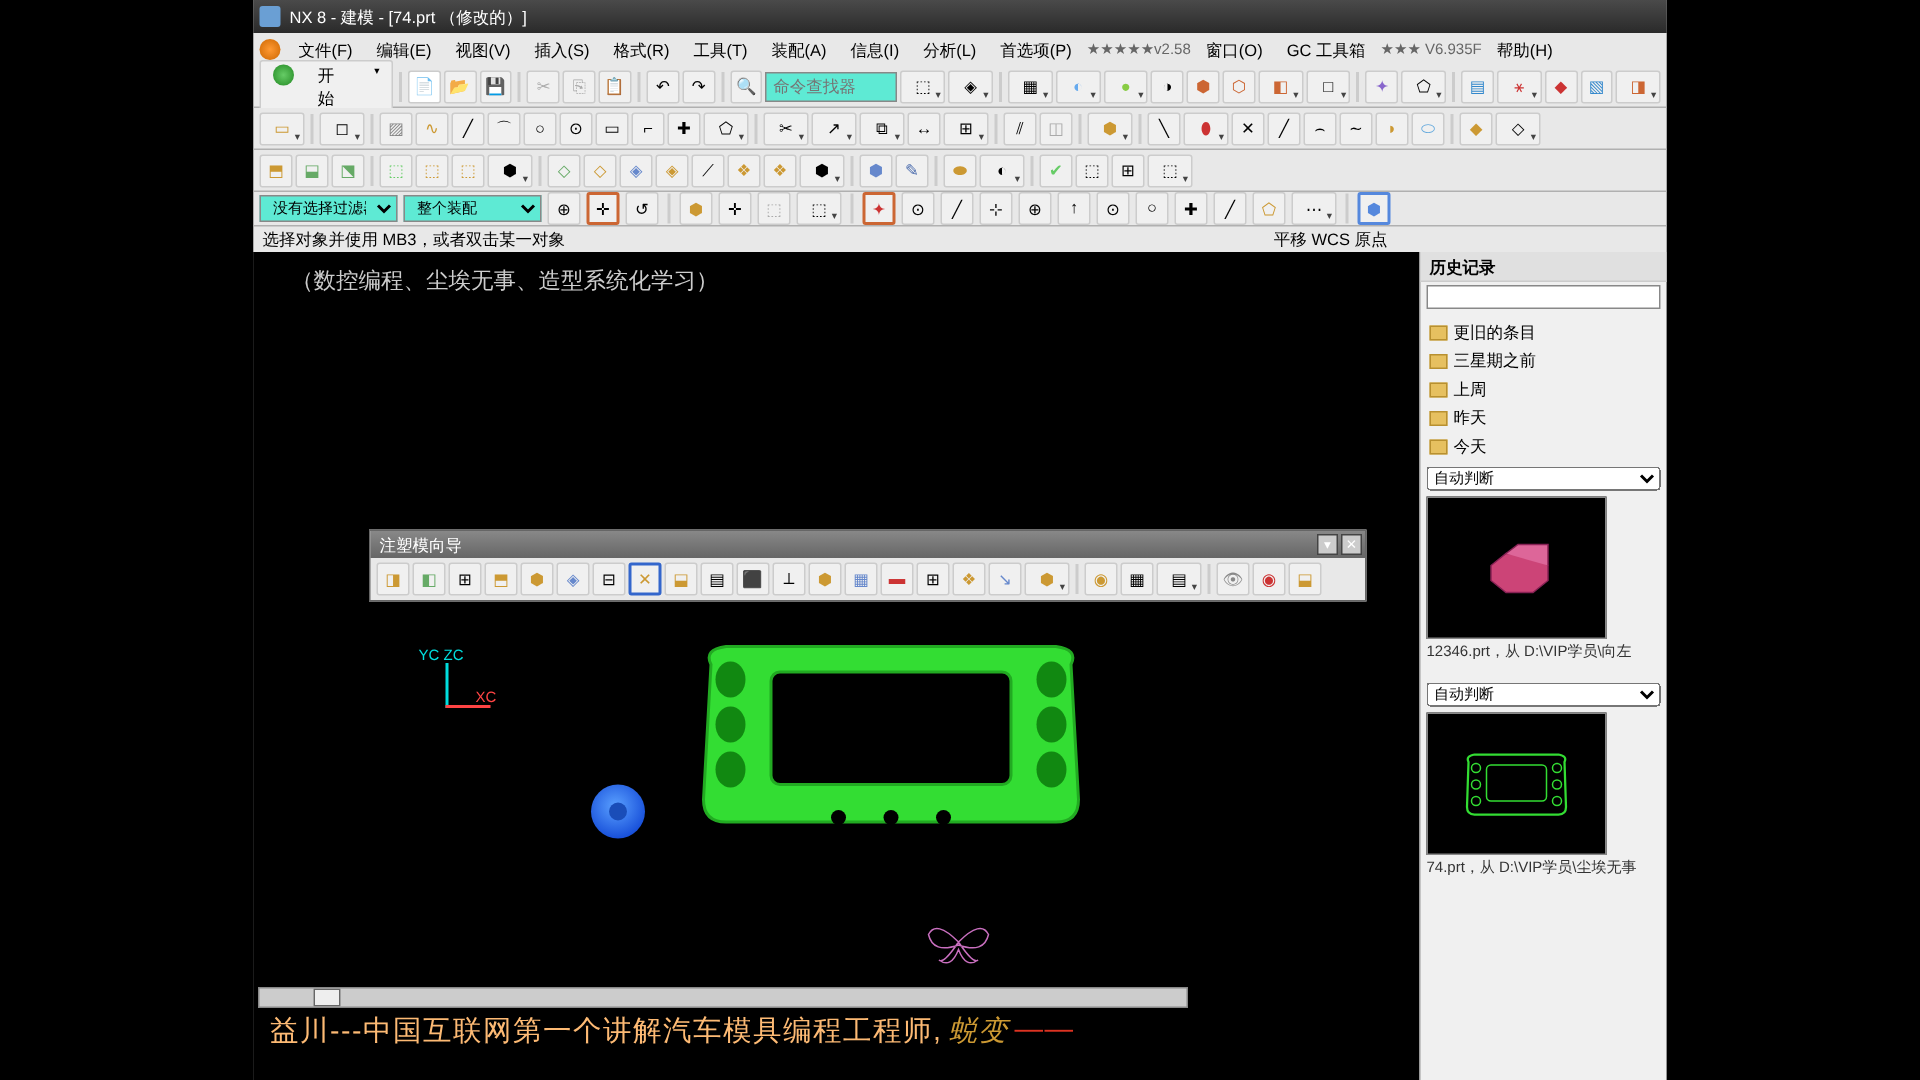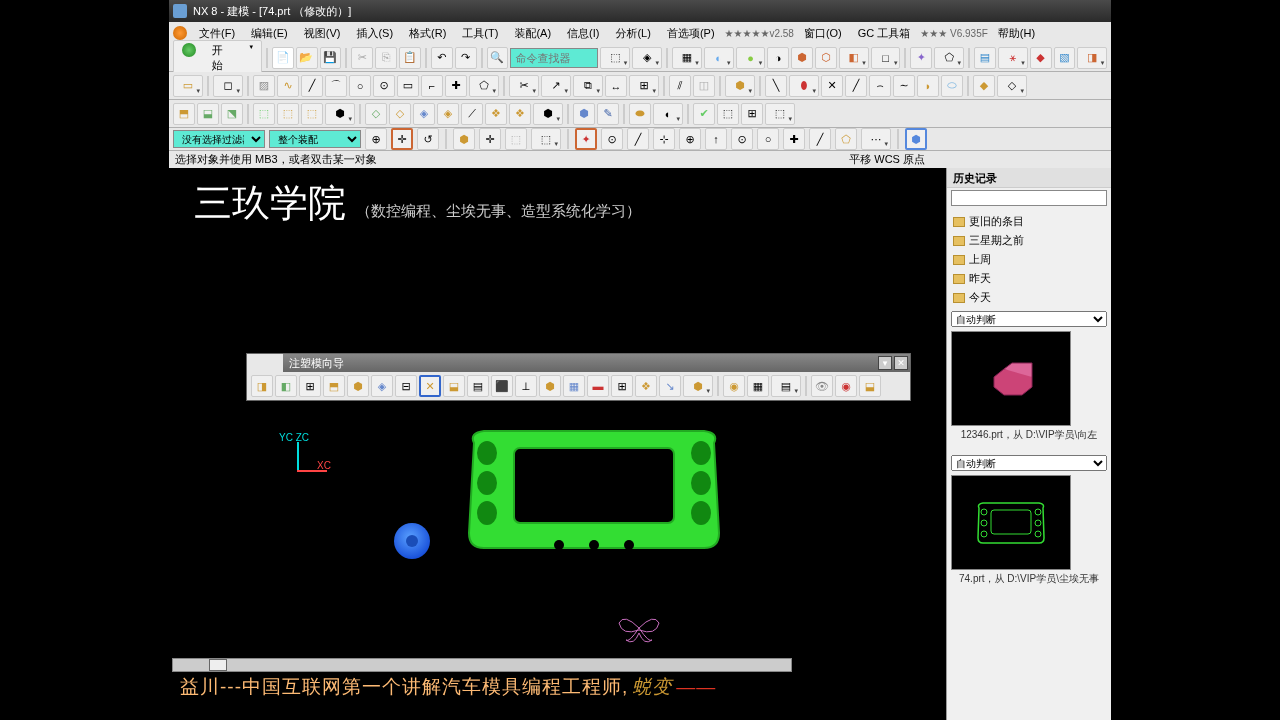--- a/index.html
+++ b/index.html
@@ -31,36 +31,36 @@
 .axis .yz { position: absolute; top: -6px; left: 0; color: #0dd; font-size: 10px; }
 .axis .xc { position: absolute; top: 22px; left: 38px; color: #f44; font-size: 10px; }
 .axis .vline { position: absolute; left: 18px; top: 4px; width: 2px; height: 30px; background: #0dd; }
 .axis .hline { position: absolute; left: 18px; top: 32px; width: 30px; height: 2px; background: #f44; }
 .blue-circle { position: absolute; top: 355px; left: 225px; width: 36px; height: 36px; background: radial-gradient(circle at 45% 40%, #5aa0ff, #0033cc); border-radius: 50%; }
 .blue-circle .inner { position:absolute; top:12px; left:12px; width:12px; height:12px; background:#1a4db8; border-radius:50%; }
 .green-part { position: absolute; top: 255px; left: 290px; width: 270px; height: 140px; }
 .green-part svg { width: 100%; height: 100%; }
 .butterfly { position: absolute; top: 440px; left: 445px; width: 50px; height: 40px; color: #c96fbf; font-size: 30px; }
 .mold-panel { position: absolute; top: 185px; left: 77px; width: 665px; background: #e8e8e8; border: 1px solid #666; }
-.mold-title { height: 18px; background: linear-gradient(#888, #666); color: #fff; font-size: 11px; display: flex; align-items: center; justify-content: space-between; padding: 0 2px 0 6px; margin-left: 36px; }
+.mold-title { height: 18px; background: linear-gradient(#888, #666); color: #fff; font-size: 11px; display: flex; align-items: center; justify-content: space-between; padding: 0 2px 0 6px; }
 .mold-title .controls { display: flex; gap: 2px; }
 .mold-title .ctrl { width: 14px; height: 14px; background: #ccc; border: 1px solid #444; font-size: 9px; display: flex; align-items: center; justify-content: center; cursor: pointer; }
 .mold-tools { height: 28px; display: flex; align-items: center; padding: 0 4px; gap: 2px; }
 .side-panel { width: 165px; background: #f0f0f0; border-left: 1px solid #999; display: flex; flex-direction: column; font-size: 11px; }
 .side-title { height: 20px; background: #e0e0e0; font-weight: bold; padding: 3px 6px; border-bottom: 1px solid #ccc; }
 .side-search { height: 22px; padding: 2px 4px; }
 .side-search input { width: 100%; height: 16px; border: 1px solid #888; font-size: 10px; padding: 0 3px; }
 .side-folders { padding: 2px 0; }
 .side-folders .folder { padding: 2px 6px; cursor: pointer; display: flex; align-items: center; gap: 4px; }
 .side-folders .ficon { width: 12px; height: 10px; background: #e6c060; border: 1px solid #b89030; }
 .thumb-sel { margin: 2px 4px; display: flex; }
 .thumb-sel select { flex: 1; font-size: 10px; height: 16px; }
 .thumb { margin: 2px 4px 10px 4px; }
 .thumb .img { width: 120px; height: 95px; background: #000; border: 1px solid #888; display: flex; align-items: center; justify-content: center; }
-.thumb .cap { font-size: 10px; text-align: center; color: #333; padding: 2px 0; line-height: 1.3; }
+.thumb .cap { font-size: 10px; color: #333; padding: 2px 0; line-height: 1.3; }
 .pink-part { width: 54px; height: 44px; }
 .green-thumb { width: 80px; height: 54px; }
 .bottom-text { position: absolute; bottom: 20px; left: 180px; font-size: 19px; color: #eee; display: flex; align-items: center; gap: 4px; letter-spacing:1px; }
 .bottom-text .y { color: #cc9933; font-style: italic; }
 .bottom-text .r { color: #dd3322; }
 .bottom-text .name { color: #fdba74; }
 .hscroll { position: absolute; bottom: 48px; left: 172px; width: 620px; height: 14px; background: #ccc; border: 1px solid #888; }
 .hscroll .thumbbar { position: absolute; left: 36px; top: 0; width: 18px; height: 12px; background: #eee; border: 1px solid #666; }
 </style>
 </head>
@@ -234,21 +234,20 @@
   </div>
 
   <div class="status-row">
     <span>选择对象并使用 MB3，或者双击某一对象</span>
     <span style="margin-right:180px">平移 WCS 原点</span>
   </div>
 
   <div class="main-area">
     <div class="viewport">
       <div class="watermark">
-        <span class="big">三玖学院</span>
         <span class="sub">（数控编程、尘埃无事、造型系统化学习）</span>
       </div>
 
       <div class="mold-panel">
         <div class="mold-title">
           <span>注塑模向导</span>
           <div class="controls">
             <div class="ctrl">▾</div>
             <div class="ctrl">✕</div>
           </div>

